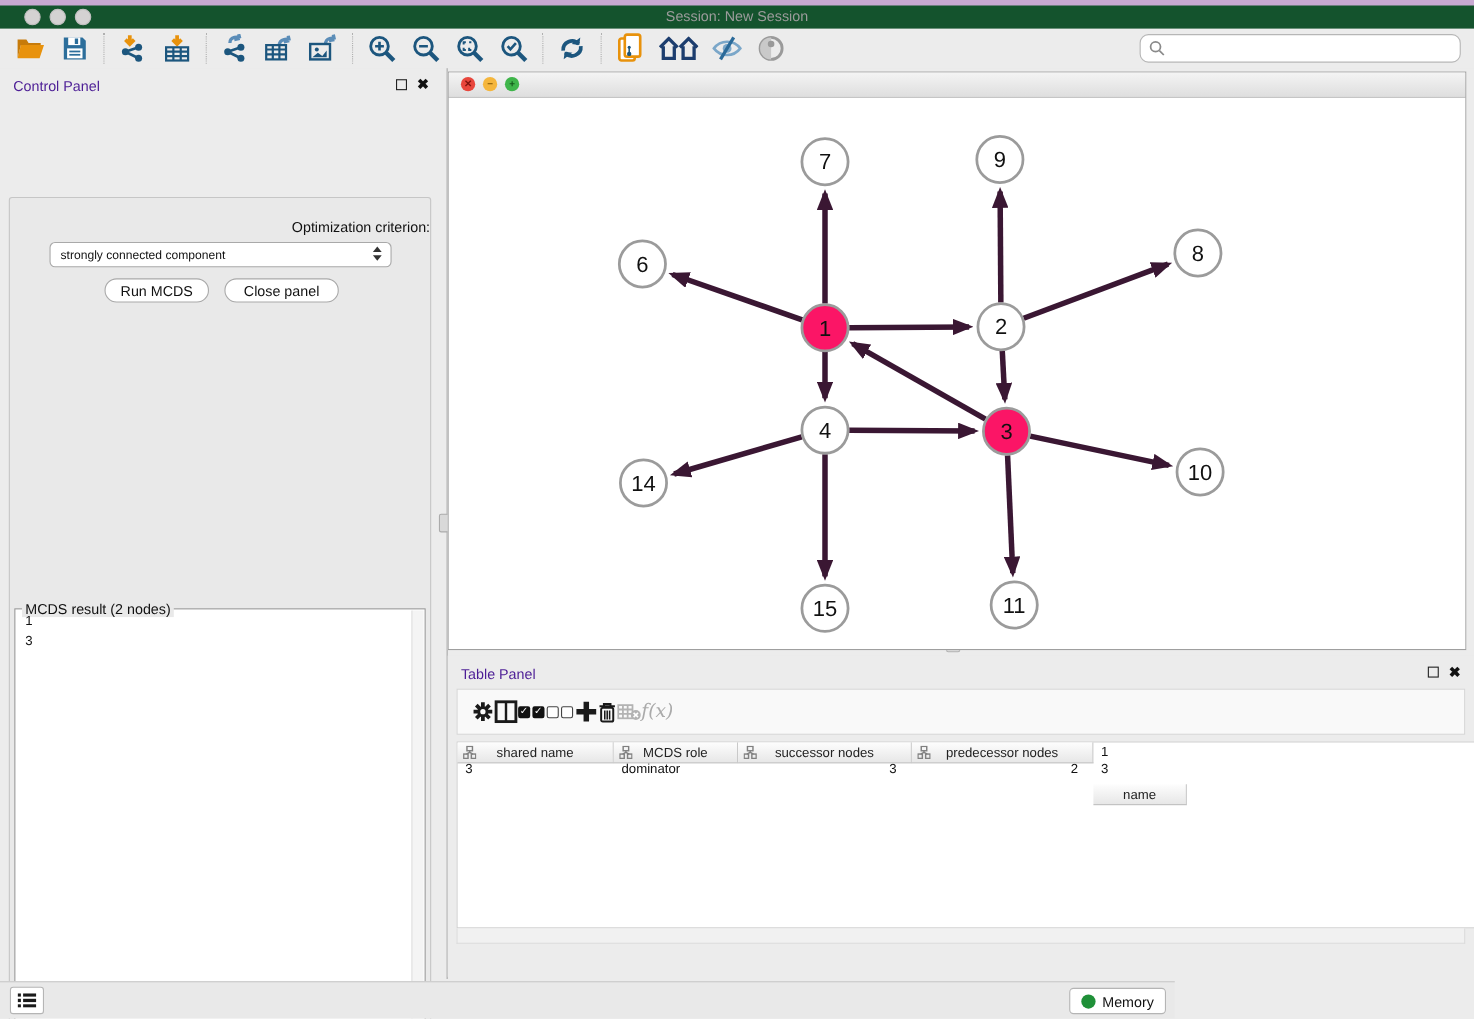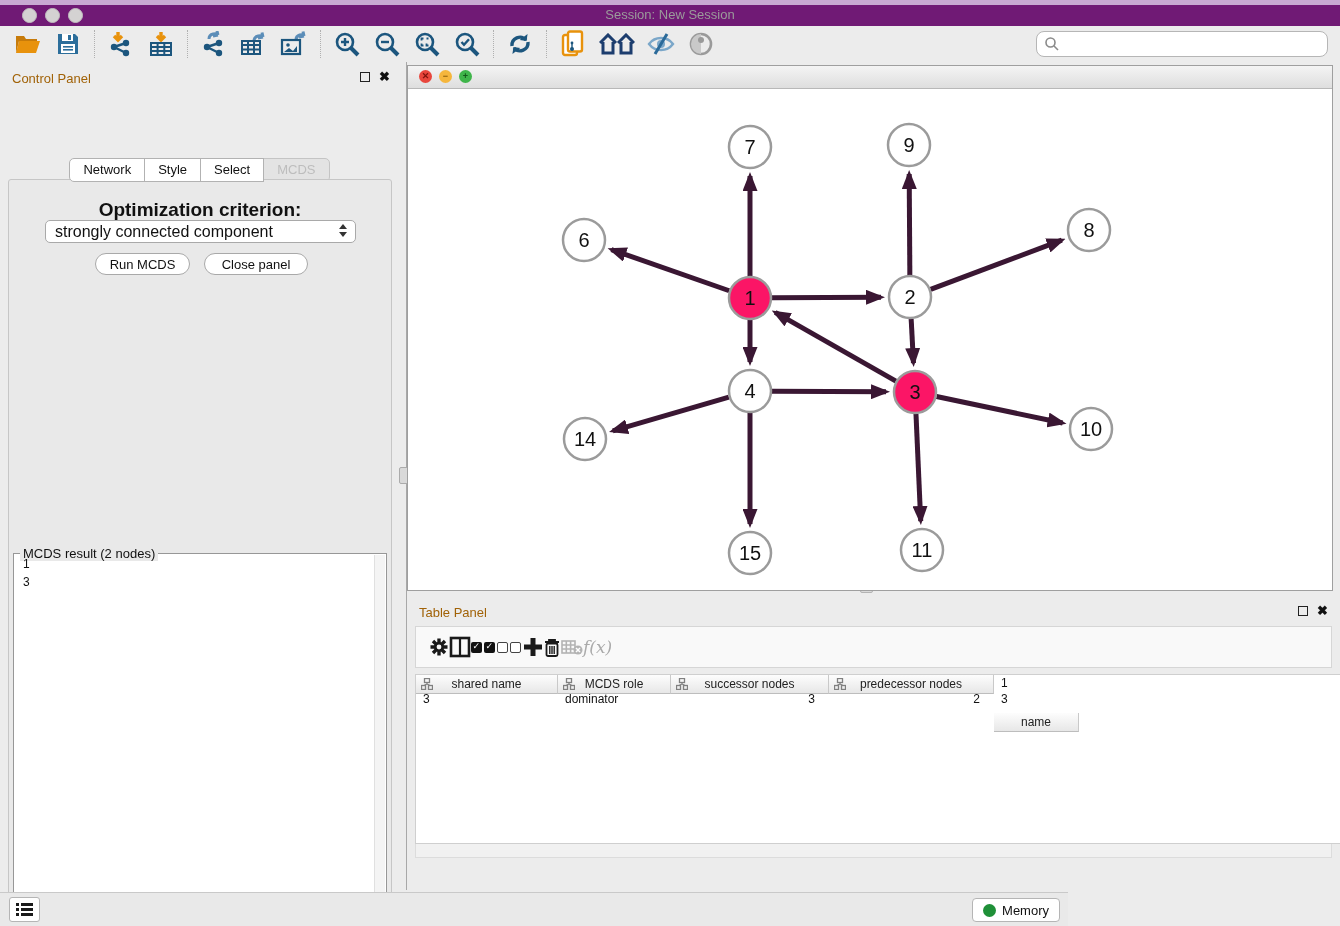--- a/index.html
+++ b/index.html
@@ -1,45 +1,45 @@
 <!DOCTYPE html>
 <html><head>
 <meta charset="utf-8">
 <style>
   * { margin:0; padding:0; box-sizing:border-box; }
   html,body { width:1340px; height:926px; }
   body { font-family:"Liberation Sans", sans-serif; background:#ececec; position:relative; overflow:hidden; }
   .abs { position:absolute; }
 
   
-  #titlebar { left:0; top:0; width:1340px; height:38px; background:#701a75; border-bottom:1px solid #dcdcdc; }
+  #titlebar { left:0; top:0; width:1340px; height:38px; background:#14532d; border-bottom:1px solid #dcdcdc; }
   #titlebar .lav { position:absolute; left:0; top:0; width:100%; height:5px; background:#c8a9d2; }
   .tl-dot { position:absolute; top:8px; width:15px; height:15px; border-radius:50%; background:#d4d2d2; border:1px solid #c2c0c0; }
   #win-title { position:absolute; left:0; right:0; top:7px; text-align:center; font-size:13px; color:#9b9b9b; }
 
   
   #toolbar { left:0; top:26px; width:1340px; height:36px; background:#ececec; display:flex; align-items:center; padding-left:8px; }
   .tb-btn { width:30px; height:30px; display:flex; align-items:center; justify-content:center; margin:0 5px; }
   .tb-sep { width:1px; height:28px; border-left:1px dotted #b0b0b0; margin:0 6px; }
   #search-wrap { position:absolute; right:12px; top:31px; width:292px; height:26px; background:#fff; border:1px solid #b6b6b6; border-radius:8px; display:flex; align-items:center; padding-left:7px; }
 
   
   #control-panel { left:0; top:62px; width:400px; height:828px; background:#ececec; }
   .panel-head { position:absolute; left:0; top:0; width:100%; height:30px; }
-  .panel-title { position:absolute; left:12px; top:9px; font-size:13px; color:#a16207; }
+  .panel-title { position:absolute; left:12px; top:9px; font-size:13px; color:#4c1d95; }
   .float-ico { position:absolute; width:10px; height:10px; border:1.6px solid #222; top:10px; }
   .close-x { position:absolute; top:7px; font-size:13px; font-weight:bold; color:#111; }
   #cp-tabs { position:absolute; left:0; top:96px; width:100%; display:flex; justify-content:center; }
   .tab { font-size:13px; padding:3px 13px 4px; background:#fff; border:1px solid #b2b2b2; margin-left:-1px; color:#111; position:relative; z-index:1; }
   .tab.first { border-radius:5px 0 0 5px; }
   .tab.last { border-radius:0 5px 5px 0; }
   .tab.sel { background:#e3e3e3; color:#bdbdbd; border-color:#c4c4c4; z-index:0; }
   #cp-body { position:absolute; left:8px; top:117px; width:384px; height:760px; background:#e9e9e9; border:1px solid #c6c6c6; border-radius:3px; }
-  #opt-label { position:absolute; left:0; top:19px; width:100%; text-align:center; font-size:19px; color:#111;font-weight:bold; }
-  #opt-select { position:absolute; left:36px; top:40px; width:311px; height:23px; background:#fff; border:1px solid #a9a9a9; border-radius:5px; font-size:16px; color:#111; display:flex; align-items:center; padding-left:9px; }
+  #opt-label { position:absolute; left:0; top:19px; width:100%; text-align:right; font-size:13px; color:#111; }
+  #opt-select { position:absolute; left:36px; top:40px; width:311px; height:23px; background:#fff; border:1px solid #a9a9a9; border-radius:5px; font-size:11px; color:#111; display:flex; align-items:center; padding-left:9px; }
   #opt-select .stepper { position:absolute; right:6px; top:3px; width:12px; display:flex; flex-direction:column; align-items:center; gap:3px; }
   .tri-up { width:0; height:0; border-left:4px solid transparent; border-right:4px solid transparent; border-bottom:5px solid #333; }
   .tri-dn { width:0; height:0; border-left:4px solid transparent; border-right:4px solid transparent; border-top:5px solid #333; }
   .cp-btn { position:absolute; top:73px; height:22px; background:#fff; border:1px solid #a9a9a9; border-radius:11px; font-size:13px; color:#111; display:flex; align-items:center; justify-content:center; }
   #run-btn { left:86px; width:95px; }
   #closep-btn { left:195px; width:104px; }
   #mcds-fieldset { position:absolute; left:4px; top:373px; width:374px; height:380px; border:1px solid #979797; background:#fff; }
   #mcds-legend { position:absolute; left:6px; top:-8px; background:#e9e9e9; padding:0 3px; font-size:13px; color:#111; }
   #mcds-list { position:absolute; left:0; top:2px; right:12px; bottom:2px; overflow:hidden; }
   .mcds-item { font-size:12px; color:#111; padding:1px 0 2px 9px; line-height:15px; }
@@ -231,26 +231,20 @@
       <path d="M10 10 L14 14" stroke="#8a8a8a" stroke-width="1.6"></path>
     </svg>
 </div>
 
 <div class="abs" id="control-panel">
   <div class="panel-head">
     <span class="panel-title">Control Panel</span>
     <span class="float-ico" style="right:30px;"></span>
     <span class="close-x" style="right:10px;">✖</span>
   </div>
-  <div id="cp-tabs">
-      <div class="tab first">Network</div>
-      <div class="tab">Style</div>
-      <div class="tab">Select</div>
-      <div class="tab last sel">MCDS</div>
-    </div>
   <div id="cp-body">
     <div id="opt-label">Optimization criterion:</div>
     <div id="opt-select">
       <span>strongly connected component</span>
       <span class="stepper">
           <span class="tri-up"></span>
           <span class="tri-dn"></span>
         </span>
     </div>
     <div class="cp-btn" id="run-btn">Run MCDS</div>

